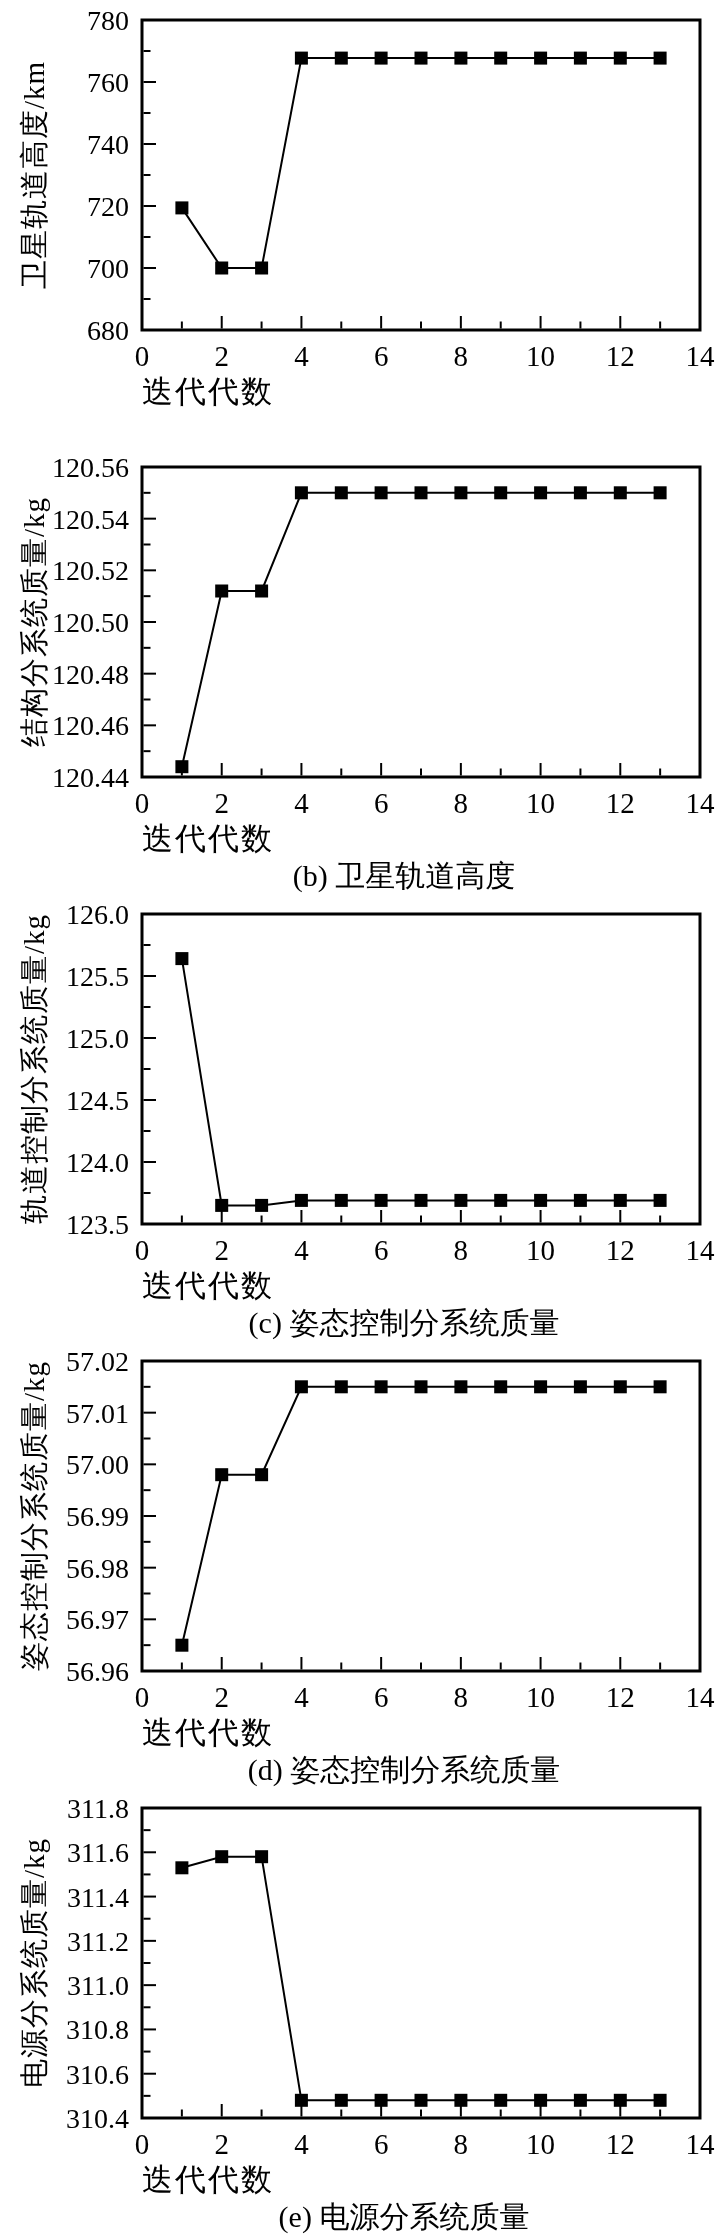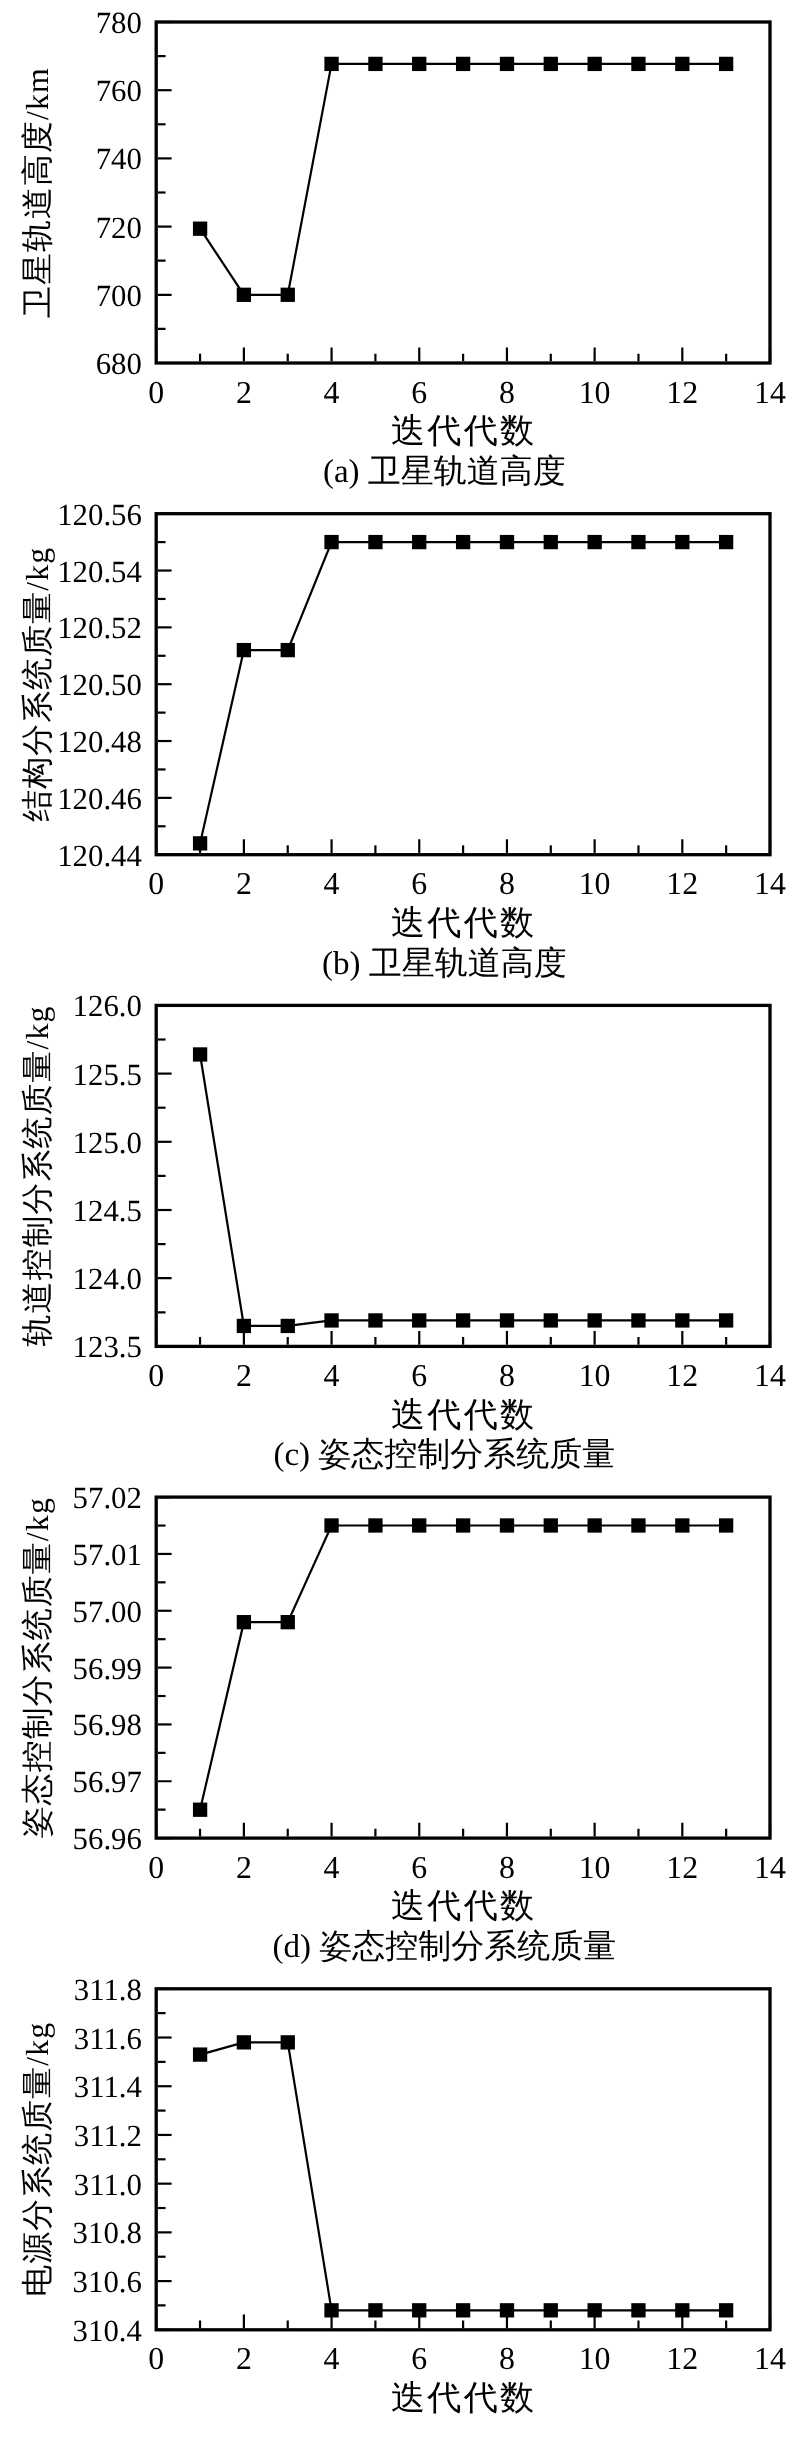--- a/index.html
+++ b/index.html
@@ -24,21 +24,20 @@
   .plot-svg {
     display: block;
     width: 726px;
     height: 374px;
   }
   .xlabel {
     margin-left: 142px;
     width: 559px;
     height: 40px;
     line-height: 36px;
-    text-align: center;
     font-size: 31px;
     letter-spacing: 2px;
   }
   .caption {
     margin-left: 110px;
     width: 588px;
     height: 33px;
     line-height: 30px;
     text-align: center;
     font-size: 30px;
@@ -102,21 +101,20 @@
         <rect x="414.5" y="51.6" width="13" height="13" fill="#000000"></rect>
         <rect x="454.4" y="51.6" width="13" height="13" fill="#000000"></rect>
         <rect x="494.2" y="51.6" width="13" height="13" fill="#000000"></rect>
         <rect x="534.1" y="51.6" width="13" height="13" fill="#000000"></rect>
         <rect x="573.9" y="51.6" width="13" height="13" fill="#000000"></rect>
         <rect x="613.8" y="51.6" width="13" height="13" fill="#000000"></rect>
         <rect x="653.6" y="51.6" width="13" height="13" fill="#000000"></rect>
         <text x="44" y="175" text-anchor="middle" font-size="29" fill="#000000" letter-spacing="1px" transform="rotate(-90 44 175)" style="font-family:&quot;Liberation Serif&quot;,&quot;DejaVu Serif&quot;,serif">卫星轨道高度/km</text>
       </svg>
     <div class="xlabel">迭代代数</div>
-    <div class="caption">(a) 卫星轨道高度</div>
   </figure>
 
   <figure class="subplot" style="margin:0">
     <svg class="plot-svg" viewBox="0 0 726 374">
         <rect x="142" y="20" width="558" height="310" fill="none" stroke="#000000" stroke-width="3"></rect>
         <line x1="143.5" y1="330" x2="156" y2="330" stroke="#000000" stroke-width="2"></line>
         <text x="129" y="340" text-anchor="end" font-size="28" fill="#000000" style="font-family:&quot;Liberation Serif&quot;,&quot;DejaVu Serif&quot;,serif">120.44</text>
         <line x1="143.5" y1="278.3333333333456" x2="156" y2="278.3333333333456" stroke="#000000" stroke-width="2"></line>
         <text x="129" y="288.3333333333456" text-anchor="end" font-size="28" fill="#000000" style="font-family:&quot;Liberation Serif&quot;,&quot;DejaVu Serif&quot;,serif">120.46</text>
         <line x1="143.5" y1="226.66666666665444" x2="156" y2="226.66666666665444" stroke="#000000" stroke-width="2"></line>
@@ -366,15 +364,16 @@
         <rect x="414.5" y="305.8" width="13" height="13" fill="#000000"></rect>
         <rect x="454.4" y="305.8" width="13" height="13" fill="#000000"></rect>
         <rect x="494.2" y="305.8" width="13" height="13" fill="#000000"></rect>
         <rect x="534.1" y="305.8" width="13" height="13" fill="#000000"></rect>
         <rect x="573.9" y="305.8" width="13" height="13" fill="#000000"></rect>
         <rect x="613.8" y="305.8" width="13" height="13" fill="#000000"></rect>
         <rect x="653.6" y="305.8" width="13" height="13" fill="#000000"></rect>
         <text x="44" y="175" text-anchor="middle" font-size="29" fill="#000000" letter-spacing="1px" transform="rotate(-90 44 175)" style="font-family:&quot;Liberation Serif&quot;,&quot;DejaVu Serif&quot;,serif">电源分系统质量/kg</text>
       </svg>
     <div class="xlabel">迭代代数</div>
+    <div class="caption">(e) 电源分系统质量</div>
   </figure>
 
 </div>
 
 </body></html>

